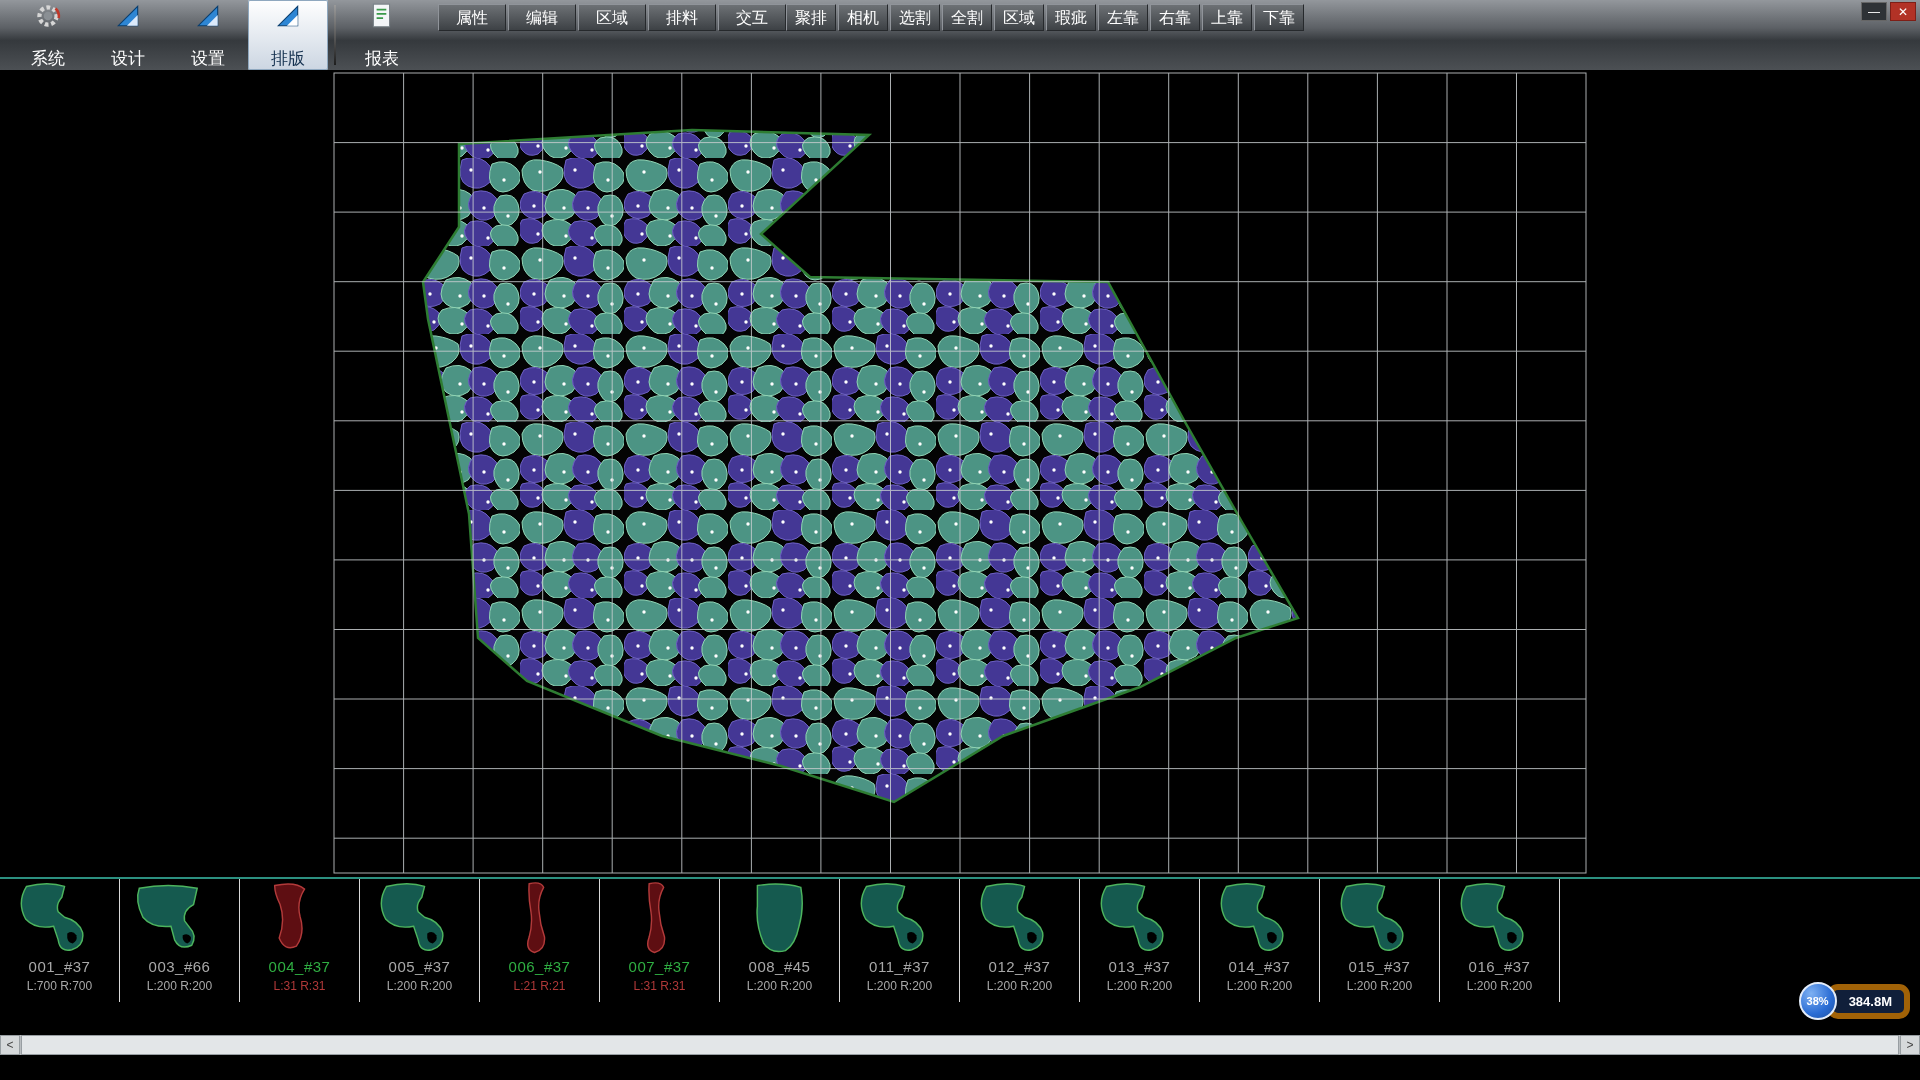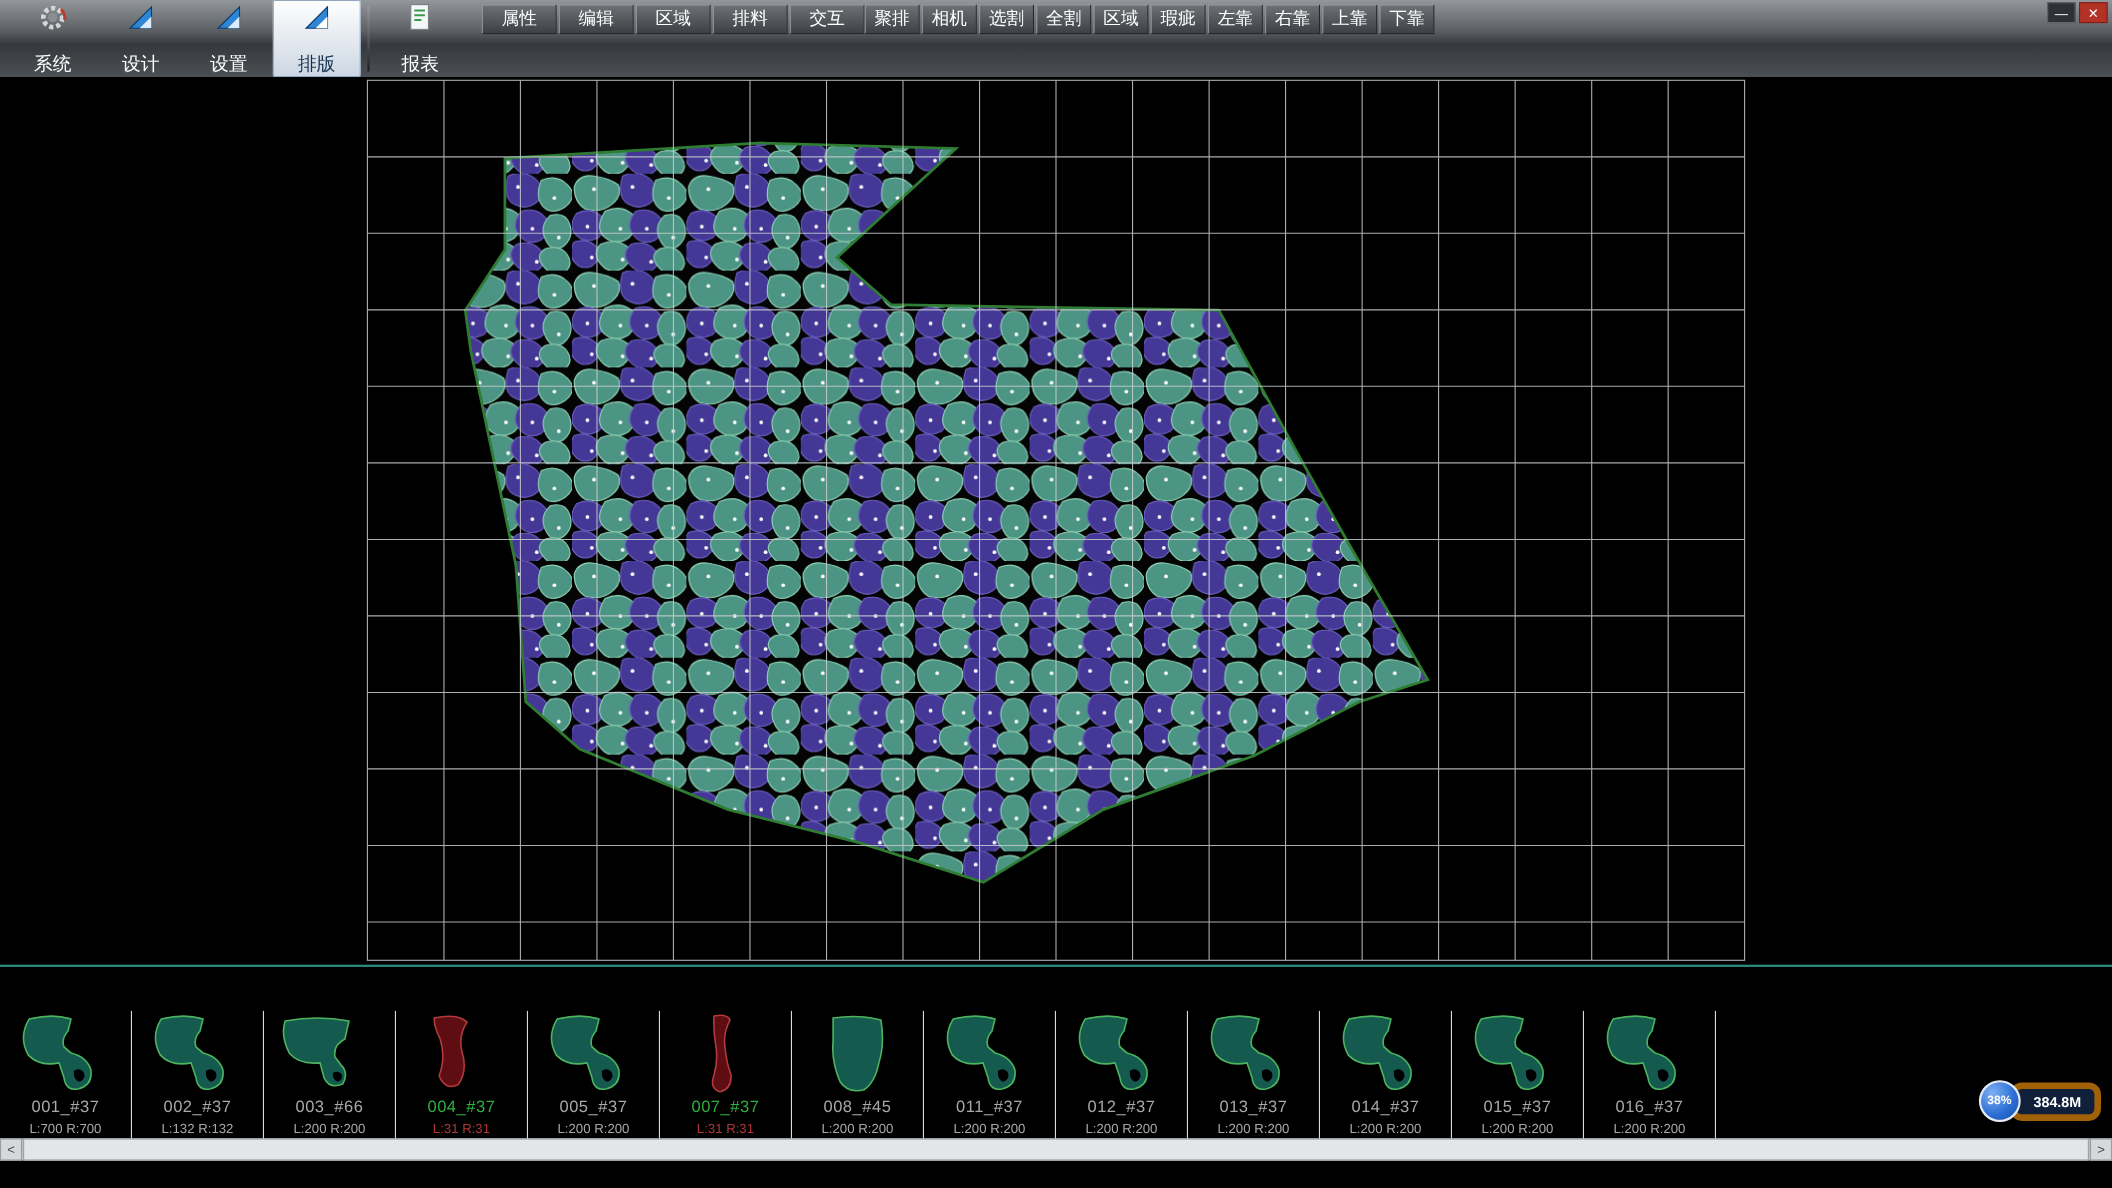--- a/index.html
+++ b/index.html
@@ -46,21 +46,21 @@
   .canvas-area { position:absolute; top:70px; left:0; width:1920px; height:807px; background:#000; }
   .canvas-area svg { display:block; }
 
   
   .strip {
     position:absolute; top:877px; left:0; width:1920px; height:125px;
     background:#000; border-top:2px solid var(--strip-line, #2c9080); display:flex;
   }
   .thumb {
     width:120px; height:100%; border-right:1px solid #d9d9d9; background:#000;
-    display:flex; flex-direction:column; align-items:center; padding-top:2px; cursor:pointer;margin-top:40px;
+    display:flex; flex-direction:column; align-items:center; padding-top:2px; cursor:pointer;
   }
   .thumb-svg { width:110px; height:76px; }
   .thumb-label { font-size:15px; letter-spacing:.5px; color:var(--label-gray,#a8a8a8); margin-top:1px; }
   .thumb-lr { font-size:12px; color:var(--label-gray,#a8a8a8); margin-top:4px; }
 
   
   .status-badge { position:absolute; top:982px; right:10px; display:flex; align-items:center; z-index:5; }
   .progress-circle {
     width:38px; height:38px; border-radius:50%;
     background:radial-gradient(circle at 30% 28%, #7db0f2, #2a6cd4 60%, #1c4fa0);
@@ -212,28 +212,20 @@
   <div class="strip" id="thumb-strip">
     <div class="thumb">
       <svg class="thumb-svg" viewBox="0 0 110 84">
         <path class="piece-path" stroke-width="1.6" d="M18,6Q42,0 60,6L57,18Q50,26 53,34L60,40Q76,44 80,57Q82,72 68,76Q55,79 53,65L48,50Q28,54 17,42Q7,24 18,6Z" fill="#155a4f" stroke="#4db45e"></path>
         <path class="piece-hole" d="M63,58Q69,54 73,60Q75,66 69,69Q62,68 63,58Z" fill="#000"></path>
       </svg>
       <div class="thumb-label" style="color: rgb(168, 168, 168);">001_#37</div>
       <div class="thumb-lr" style="color: rgb(168, 168, 168);">L:700 R:700</div>
     </div>
 
-    <div class="thumb">
-      <svg class="thumb-svg" viewBox="0 0 110 84">
-        <path class="piece-path" stroke-width="1.6" d="M18,6Q42,0 60,6L57,18Q50,26 53,34L60,40Q76,44 80,57Q82,72 68,76Q55,79 53,65L48,50Q28,54 17,42Q7,24 18,6Z" fill="#155a4f" stroke="#4db45e"></path>
-        <path class="piece-hole" d="M63,58Q69,54 73,60Q75,66 69,69Q62,68 63,58Z" fill="#000"></path>
-      </svg>
-      <div class="thumb-label" style="color: rgb(168, 168, 168);">002_#37</div>
-      <div class="thumb-lr" style="color: rgb(168, 168, 168);">L:132 R:132</div>
-    </div>
 
     <div class="thumb">
       <svg class="thumb-svg" viewBox="0 0 110 84">
         <path class="piece-path" stroke-width="1.6" d="M10,8Q42,2 74,8L70,26Q58,32 60,44L66,52Q74,60 68,71Q55,77 49,65L45,50Q24,52 14,40Q5,22 10,8Z" fill="#155a4f" stroke="#4db45e"></path>
         <path class="piece-hole" d="M58,60Q64,57 67,62Q68,67 63,69Q57,67 58,60Z" fill="#000"></path>
       </svg>
       <div class="thumb-label" style="color: rgb(168, 168, 168);">003_#66</div>
       <div class="thumb-lr" style="color: rgb(168, 168, 168);">L:200 R:200</div>
     </div>
 
@@ -248,20 +240,28 @@
 
     <div class="thumb">
       <svg class="thumb-svg" viewBox="0 0 110 84">
         <path class="piece-path" stroke-width="1.6" d="M18,6Q42,0 60,6L57,18Q50,26 53,34L60,40Q76,44 80,57Q82,72 68,76Q55,79 53,65L48,50Q28,54 17,42Q7,24 18,6Z" fill="#155a4f" stroke="#4db45e"></path>
         <path class="piece-hole" d="M63,58Q69,54 73,60Q75,66 69,69Q62,68 63,58Z" fill="#000"></path>
       </svg>
       <div class="thumb-label" style="color: rgb(168, 168, 168);">005_#37</div>
       <div class="thumb-lr" style="color: rgb(168, 168, 168);">L:200 R:200</div>
     </div>
 
+    <div class="thumb">
+      <svg class="thumb-svg" viewBox="0 0 110 84">
+        <path class="piece-path" stroke-width="1.6" d="M43,3Q56,0 59,7Q52,20 54,34Q55,48 60,62Q61,76 49,79Q38,76 43,62Q47,48 45,34Q42,18 43,3Z" fill="#5e0e12" stroke="#b23a3a"></path>
+
+      </svg>
+      <div class="thumb-label" style="color: rgb(47, 174, 66);">006_#37</div>
+      <div class="thumb-lr" style="color: rgb(176, 56, 56);">L:21 R:21</div>
+    </div>
 
     <div class="thumb">
       <svg class="thumb-svg" viewBox="0 0 110 84">
         <path class="piece-path" stroke-width="1.6" d="M43,3Q56,0 59,7Q52,20 54,34Q55,48 60,62Q61,76 49,79Q38,76 43,62Q47,48 45,34Q42,18 43,3Z" fill="#5e0e12" stroke="#b23a3a"></path>
 
       </svg>
       <div class="thumb-label" style="color: rgb(47, 174, 66);">007_#37</div>
       <div class="thumb-lr" style="color: rgb(176, 56, 56);">L:31 R:31</div>
     </div>
 

